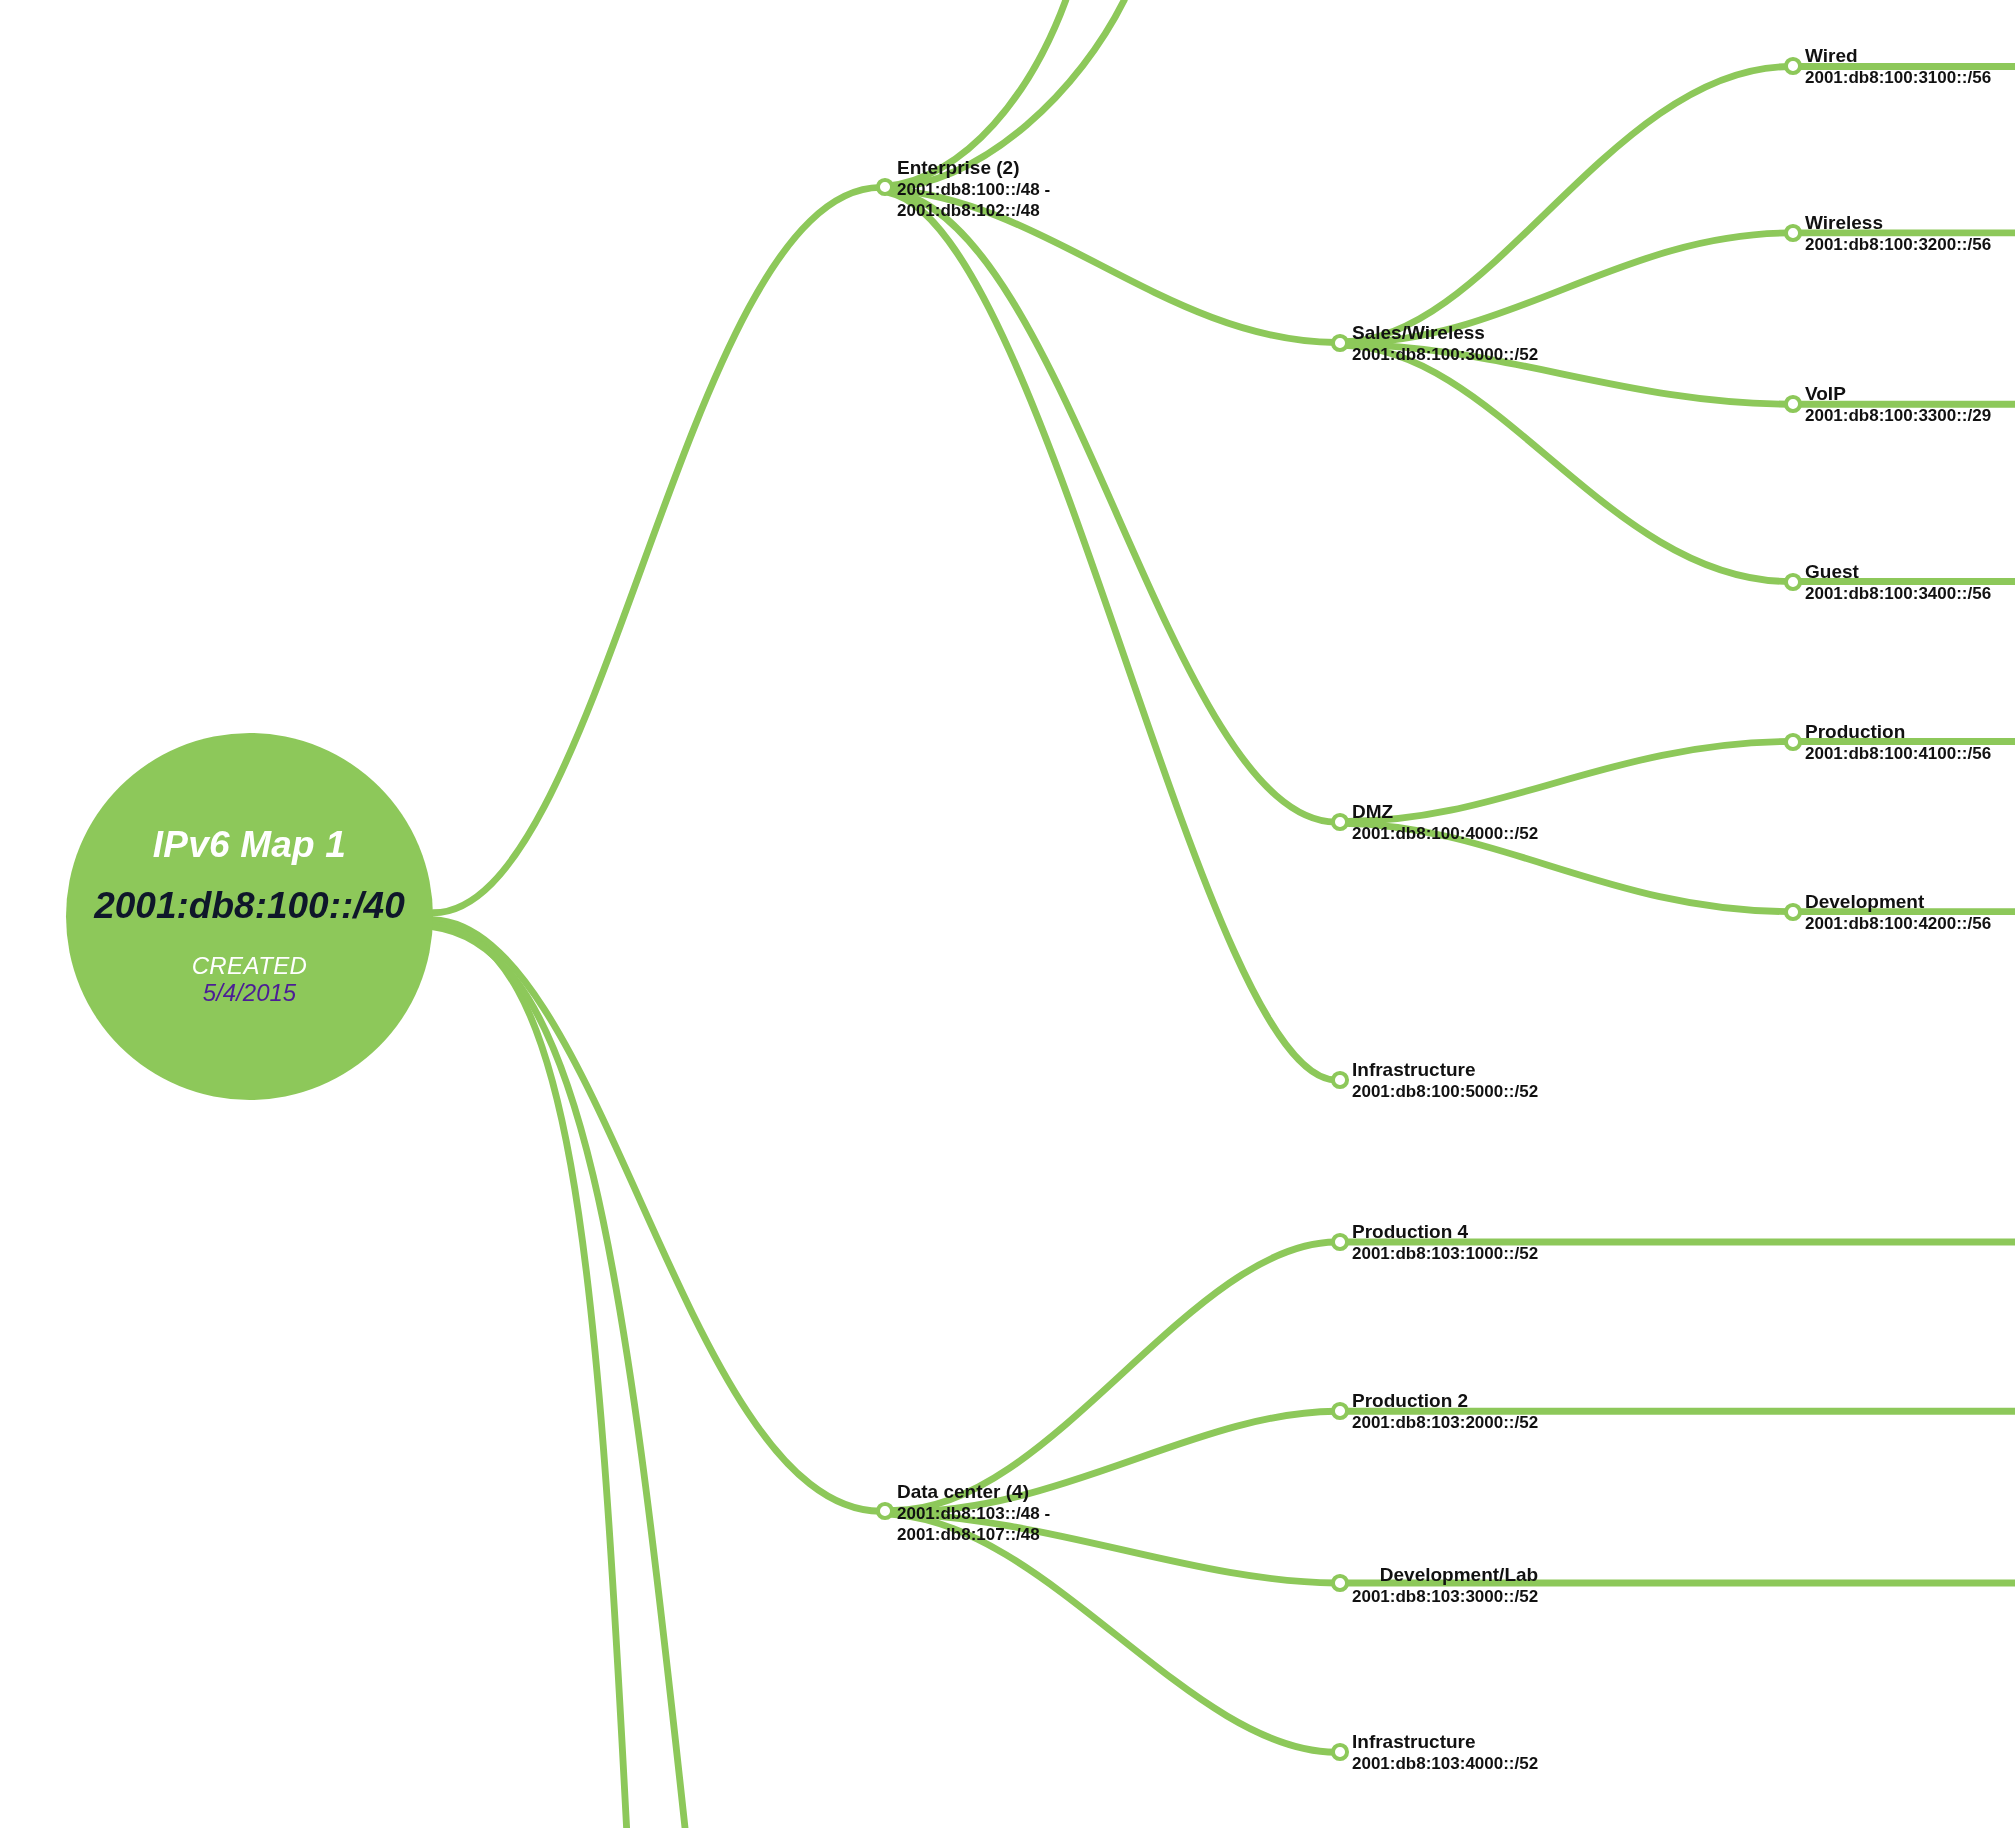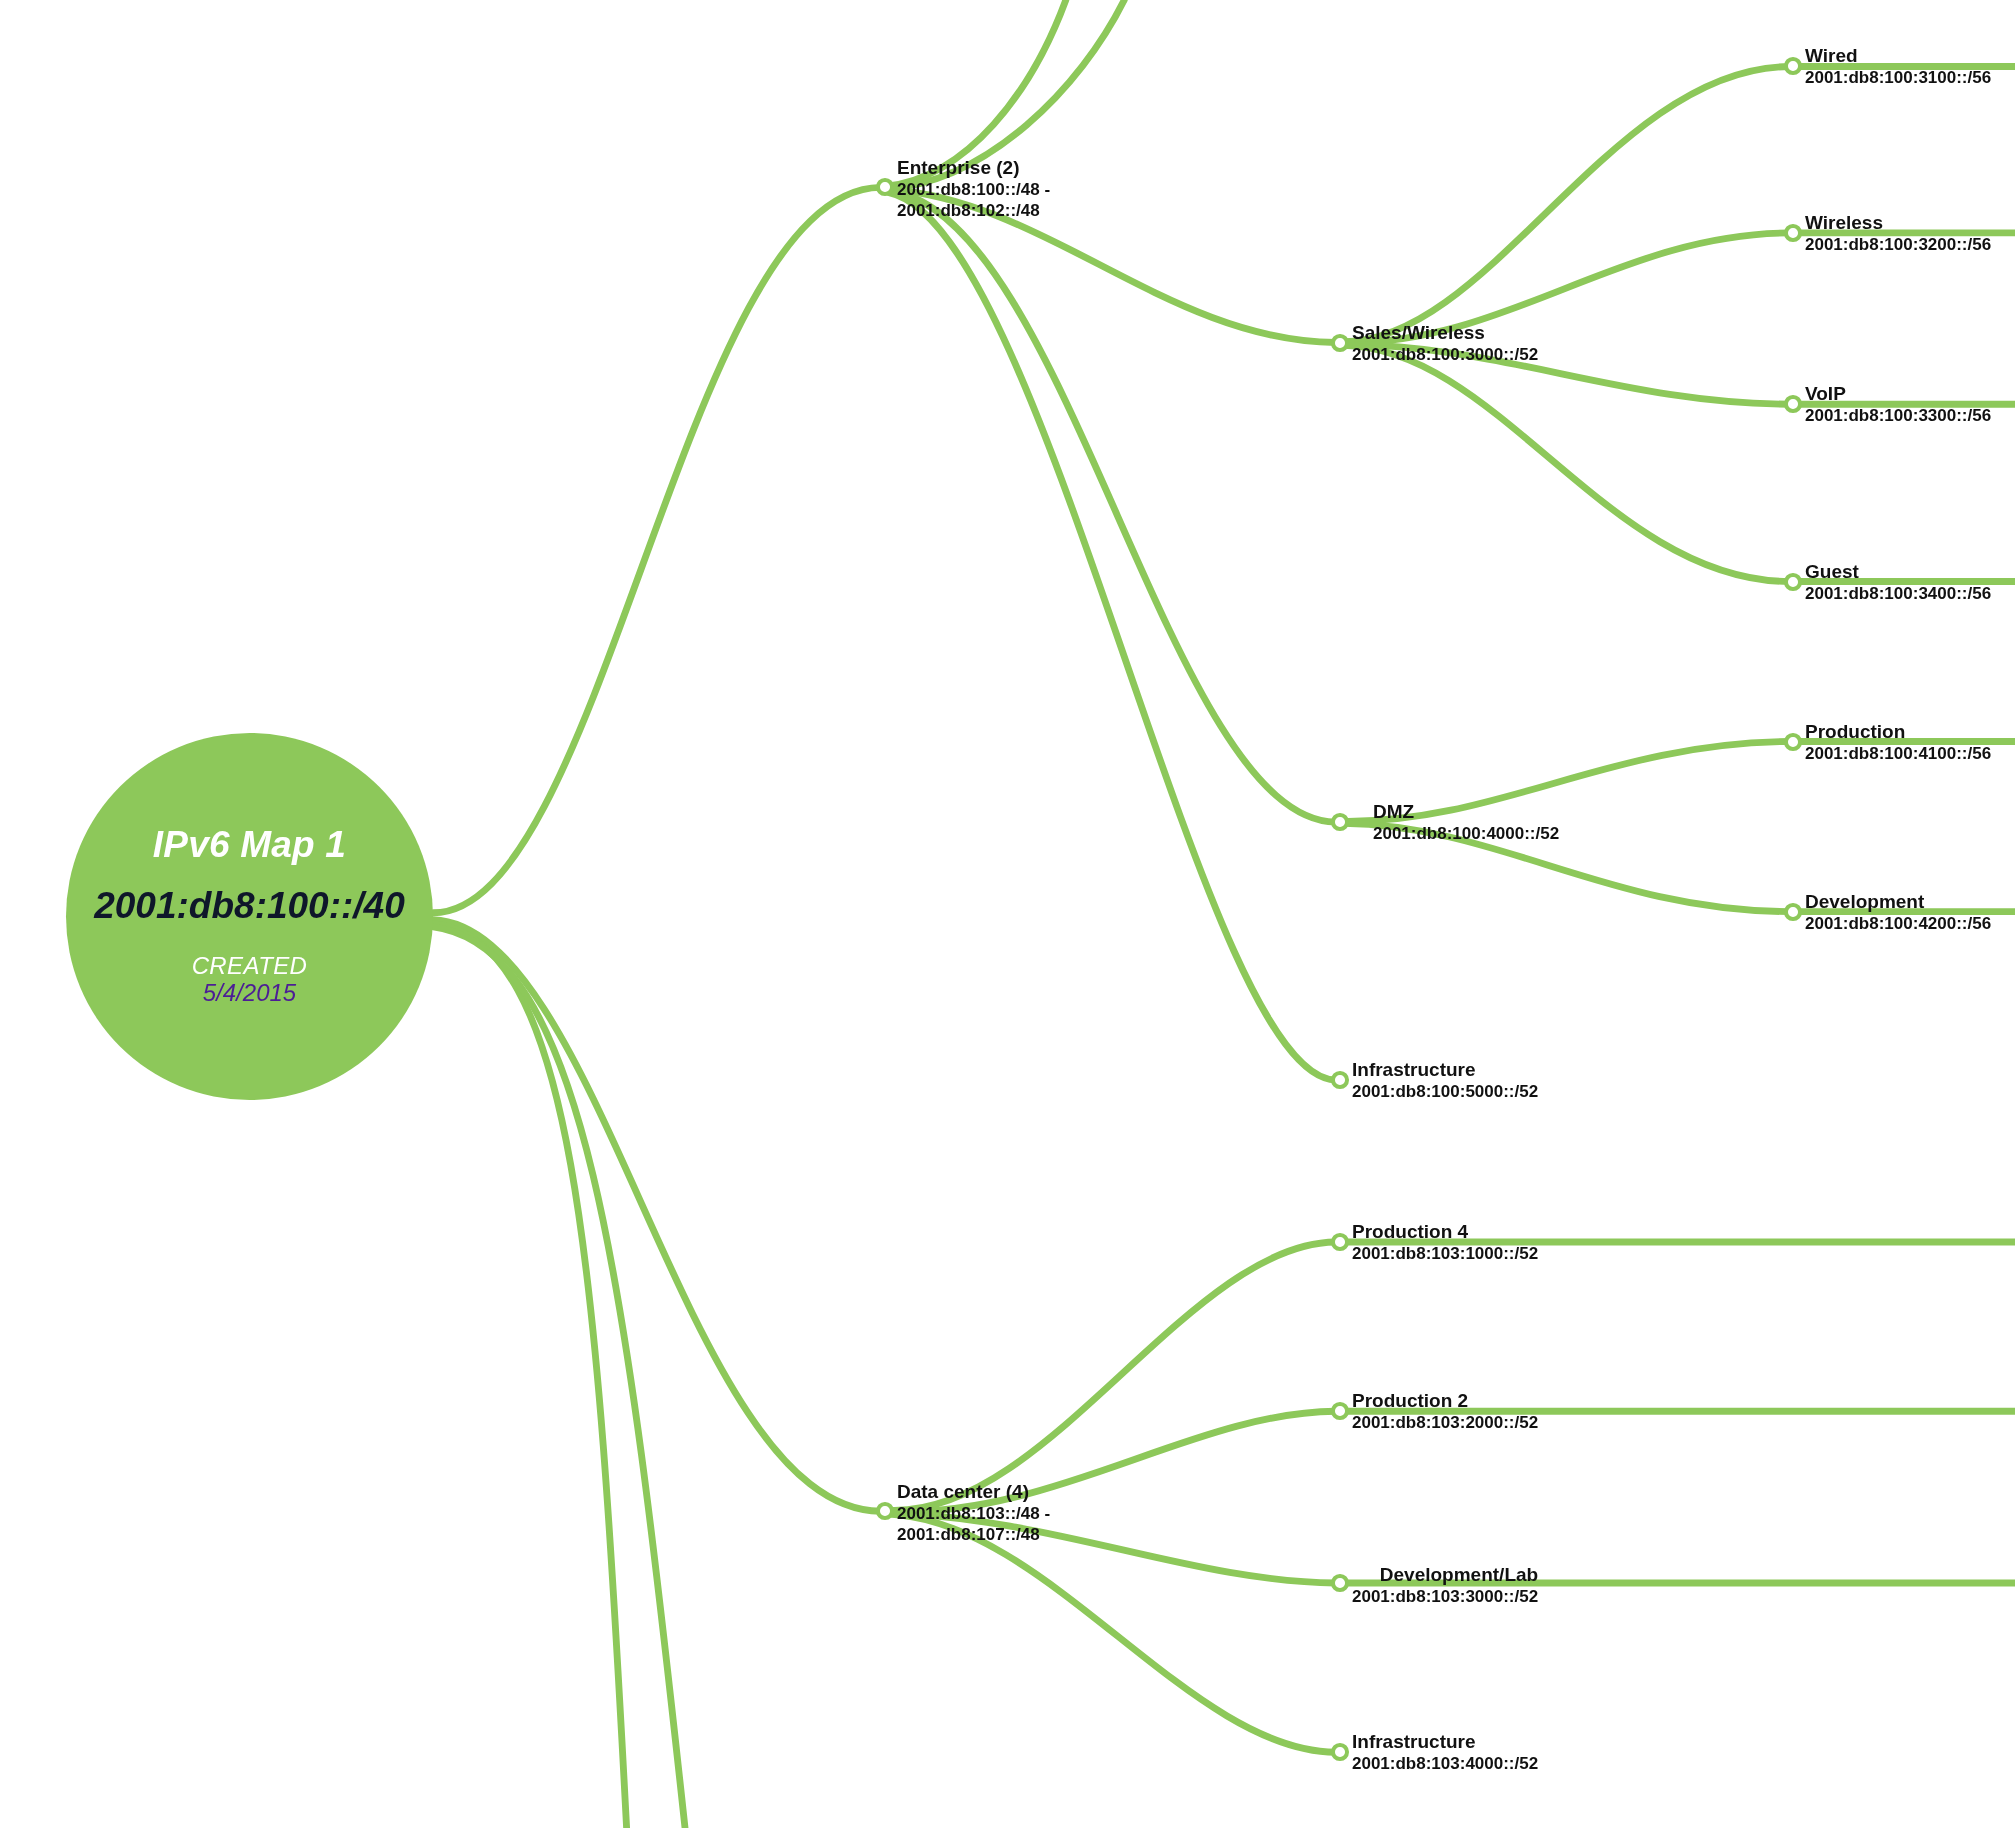--- a/index.html
+++ b/index.html
@@ -150,21 +150,21 @@
   <div class="node" style="left:1340px;top:343px;">
     <div class="ring"></div>
     <div class="label" style="top:1.2px;">
       <span class="name">Sales/Wireless</span>
       <span class="addr">2001:db8:100:3000::/52</span>
     </div>
   </div>
 
   <div class="node" style="left:1340px;top:822px;">
     <div class="ring"></div>
-    <div class="label" style="top:1.2px;margin-left:21px;">
+    <div class="label" style="top:1.2px;">
       <span class="name">DMZ</span>
       <span class="addr">2001:db8:100:4000::/52</span>
     </div>
   </div>
 
   <div class="node" style="left:1340px;top:1080px;">
     <div class="ring"></div>
     <div class="label" style="top:1.2px;">
       <span class="name">Infrastructure</span>
       <span class="addr">2001:db8:100:5000::/52</span>
@@ -192,21 +192,21 @@
   </div>
   <div class="node" style="left:2237px;top:233px;">
     
     
   </div>
 
   <div class="node" style="left:1793px;top:404px;">
     <div class="ring"></div>
     <div class="label" style="top:1.2px;">
       <span class="name">VoIP</span>
-      <span class="addr">2001:db8:100:3300::/56</span>
+      <span class="addr">2001:db8:100:3300::/29</span>
     </div>
   </div>
   <div class="node" style="left:2237px;top:404px;">
     
     
   </div>
 
   <div class="node" style="left:1793px;top:582px;">
     <div class="ring"></div>
     <div class="label" style="top:1.2px;">

